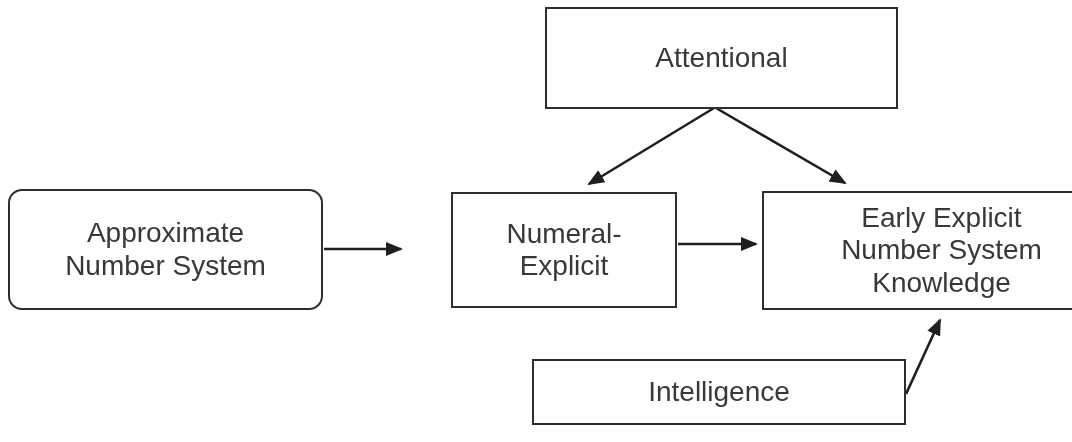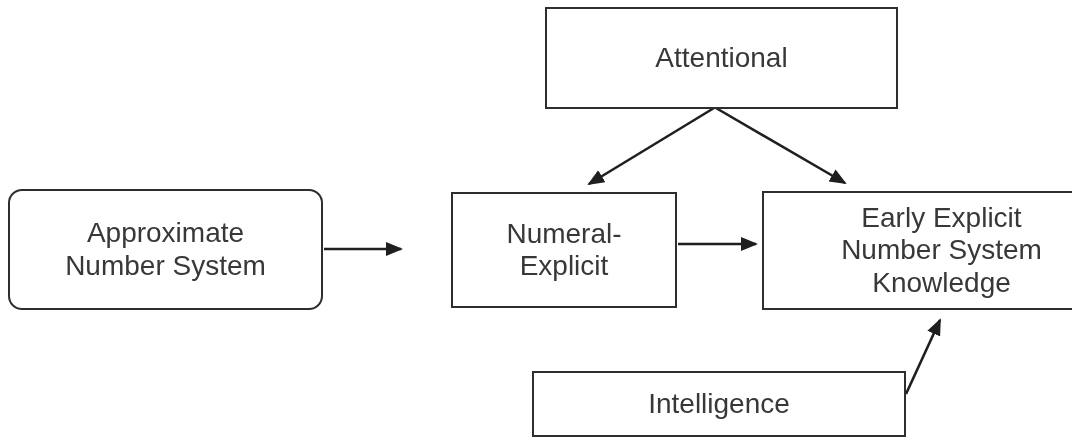--- a/index.html
+++ b/index.html
@@ -41,21 +41,21 @@
     text-align: center;
     color: var(--text);
     font-size: 28px;
     line-height: 1.16;
   }
   .node span { display: block; white-space: nowrap; }
   .node-attentional        { left: 545px; top: 7px;   width: 353px; height: 102px; }
   .node-ans                { left: 8px;   top: 189px; width: 315px; height: 121px; border-radius: 14px; }
   .node-nmm                { left: 407px; top: 192px; width: 226px; height: 116px; margin-left: 44px; }
   .node-eensk              { left: 762px; top: 191px; width: 359px; height: 119px; }
-  .node-intelligence       { left: 532px; top: 371px; width: 374px; height: 66px;  }
+  .node-intelligence       { left: 532px; top: 359px; width: 374px; height: 66px;  }
 </style>
 </head>
 <body>
 
 <div class="canvas">
 
   <svg class="arrow-layer" viewBox="0 0 1072 442" xmlns="http://www.w3.org/2000/svg">
     <defs>
       <marker id="ah" markerUnits="userSpaceOnUse" markerWidth="20" markerHeight="16" refX="15" refY="7" orient="auto">
         <path class="arrow-head" d="M0,0 L17,7 L0,14 Z"></path>

